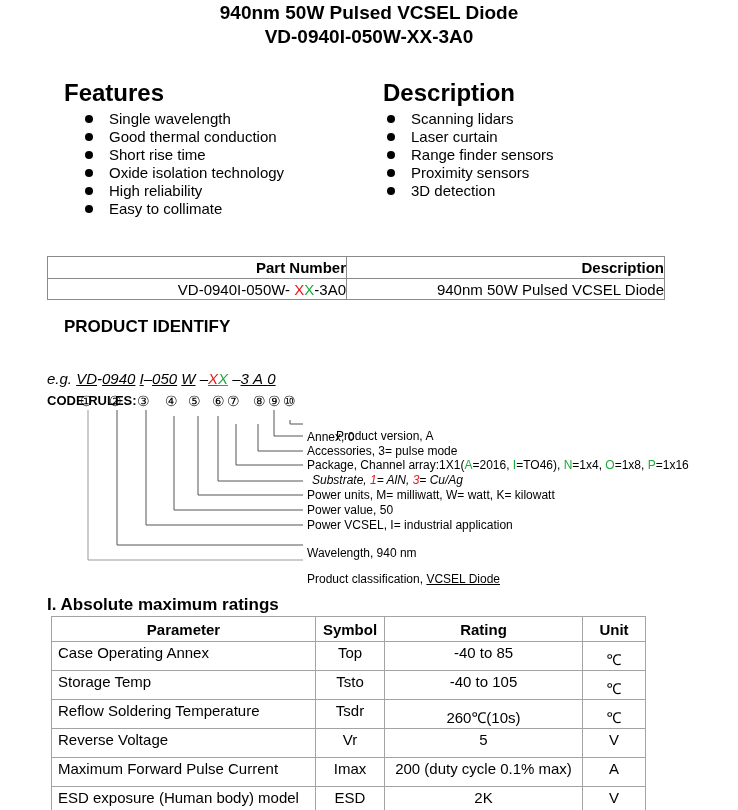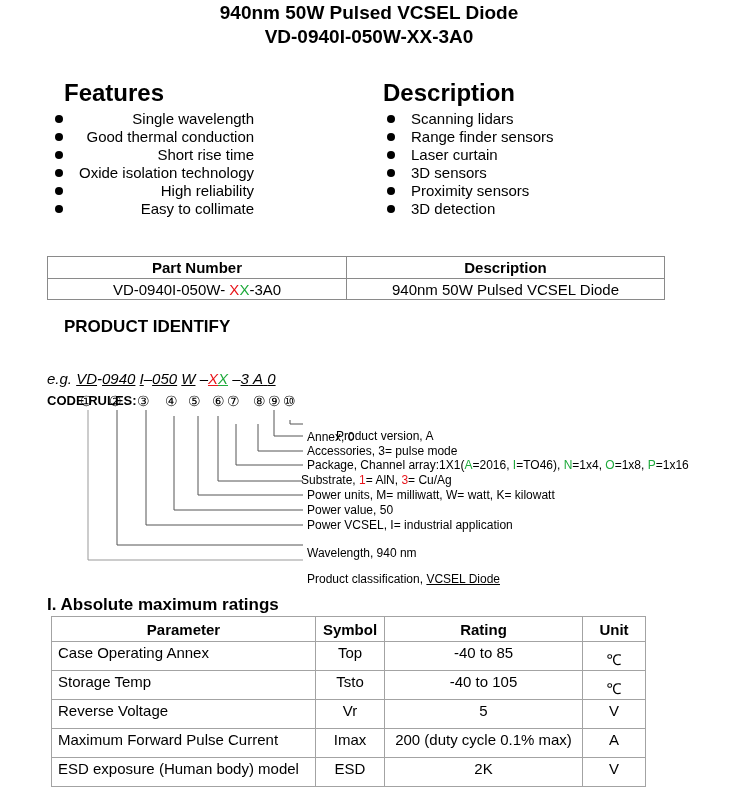--- a/index.html
+++ b/index.html
@@ -5,21 +5,21 @@
   html, body { margin:0; padding:0; background:#ffffff; }
   body { width:738px; height:810px; position:relative; overflow:hidden;
          font-family:"Liberation Sans", sans-serif; color:#000; }
   .abs { position:absolute; }
   .title { left:0; width:738px; text-align:center; font-weight:bold; font-size:19px; line-height:23px; }
   .h2 { font-weight:bold; font-size:24px; }
   ul.blist { list-style:none; margin:0; padding:0; position:absolute; }
   ul.blist li { font-size:15px; line-height:18px; height:18px; position:relative; padding-left:27px; white-space:nowrap; }
   ul.blist li .dot { position:absolute; left:3px; top:5px; width:8px; height:8px; border-radius:50%; background:#000; }
   table { border-collapse:collapse; position:absolute; }
-  .pn td, .pn th { border:1px solid #8a8a8a; font-size:15px; text-align:center; padding:0; }
+  .pn td, .pn th { border:1px solid #8a8a8a; font-size:15px; text-align:right; padding:0; }
   .pn th { font-weight:bold; height:21px; }
   .pn td { height:20px; }
   .red { color:#e8151b; }
   .green { color:#1faa3c; }
   .code-eg { font-style:italic; font-size:15px; white-space:nowrap; }
   .code-eg .u { text-decoration:underline; }
   .circ { position:absolute; top:393px; font-size:14px; }
   .legend-line { position:absolute; font-size:12px; line-height:15px; white-space:nowrap; }
   .ar th, .ar td { border:1px solid #a3a3a3; font-size:15px; padding:0 6px; }
   .ar th { font-weight:bold; text-align:center; height:24px; }
@@ -28,35 +28,34 @@
   .ar td.unit { vertical-align:bottom; padding-bottom:1px; padding-top:0; }
   svg.tree { position:absolute; left:0; top:0; }
 </style>
 </head>
 <body>
 
 <div class="abs title" style="top:1px;">940nm 50W Pulsed VCSEL Diode</div>
 <div class="abs title" style="top:25px;">VD-0940I-050W-XX-3A0</div>
 
 <div class="abs h2" style="left:64px; top:79px;">Features</div>
-<ul class="blist" style="left:52px; top:110px;text-align:right;">
+<ul class="blist" style="left:82px; top:110px;">
   <li><span class="dot"></span><span>Single wavelength</span></li>
   <li><span class="dot"></span><span>Good thermal conduction</span></li>
   <li><span class="dot"></span><span>Short rise time</span></li>
   <li><span class="dot"></span><span>Oxide isolation technology</span></li>
   <li><span class="dot"></span><span>High reliability</span></li>
   <li><span class="dot"></span><span>Easy to collimate</span></li>
 </ul>
 
 <div class="abs h2" style="left:383px; top:79px;">Description</div>
 <ul class="blist" style="left:384px; top:110px;">
   <li><span class="dot"></span><span>Scanning lidars</span></li>
+  <li><span class="dot"></span><span>Laser curtain</span></li>
   <li><span class="dot"></span><span>Range finder sensors</span></li>
-  <li><span class="dot"></span><span>Laser curtain</span></li>
-  <li><span class="dot"></span><span>3D sensors</span></li>
   <li><span class="dot"></span><span>Proximity sensors</span></li>
   <li><span class="dot"></span><span>3D detection</span></li>
 </ul>
 
 <table class="pn" style="left:47px; top:256px; width:618px;">
   <tbody>
       <tr>
     <th style="width:298px;">Part Number</th>
     <th>Description</th>
   </tr>
@@ -94,21 +93,21 @@
     <polyline points="258,424 258,451 303,451"></polyline>
     <polyline points="274,410 274,436 303,436"></polyline>
     <polyline points="290,420 290,424 303,424"></polyline>
   </g>
 </svg>
 
 <div class="legend-line" style="left:307px; top:430px;">Annex, 0</div>
 <div class="legend-line" style="left:310px; top:429px;margin-left:26px;">Product version, A</div>
 <div class="legend-line" style="left:307px; top:444px;">Accessories, 3= pulse mode</div>
 <div class="legend-line" style="left:307px; top:458px;"><span>Package, Channel array:1X1(</span><span class="green">A</span><span>=2016, </span><span class="green">I</span><span>=TO46), </span><span class="green">N</span><span>=1x4, </span><span class="green">O</span><span>=1x8, </span><span class="green">P</span><span>=1x16</span></div>
-<div class="legend-line" style="left:301px; top:473px;"><span>Substrate,  </span><span class="red">1</span><span>= AlN, </span><span class="red">3</span><span>= Cu/Ag</span></div>
+<div class="legend-line" style="left:312px; top:473px;font-style:italic;"><span>Substrate,  </span><span class="red">1</span><span>= AlN, </span><span class="red">3</span><span>= Cu/Ag</span></div>
 <div class="legend-line" style="left:307px; top:488px;">Power units, M= milliwatt, W= watt, K= kilowatt</div>
 <div class="legend-line" style="left:307px; top:503px;">Power value, 50</div>
 <div class="legend-line" style="left:307px; top:518px;">Power VCSEL, I= industrial application</div>
 <div class="legend-line" style="left:307px; top:546px;">Wavelength, 940 nm</div>
 <div class="legend-line" style="left:307px; top:548px;margin-top:24px;"><span>Product classification, </span><span style="text-decoration:underline;">VCSEL Diode</span></div>
 
 <div class="abs h2" style="left:47px; top:595px; font-size:17px;">I. Absolute maximum ratings</div>
 <table class="ar" style="left:51px; top:616px; width:595px;">
   <tbody>
       <tr>
@@ -123,20 +122,26 @@
     <td class="c">-40 to 85</td>
     <td class="c unit">℃</td>
   </tr>
   <tr>
     <td>Storage Temp</td>
     <td class="c">Tsto</td>
     <td class="c">-40 to 105</td>
     <td class="c unit">℃</td>
   </tr>
   <tr>
+    <td>Reflow Soldering Temperature</td>
+    <td class="c">Tsdr</td>
+    <td class="c unit">260℃(10s)</td>
+    <td class="c unit">℃</td>
+  </tr>
+  <tr>
     <td style="height:22px;">Reverse Voltage</td>
     <td class="c">Vr</td>
     <td class="c">5</td>
     <td class="c">V</td>
   </tr>
   <tr>
     <td>Maximum Forward Pulse Current</td>
     <td class="c">Imax</td>
     <td class="c">200 (duty cycle 0.1% max)</td>
     <td class="c">A</td>

